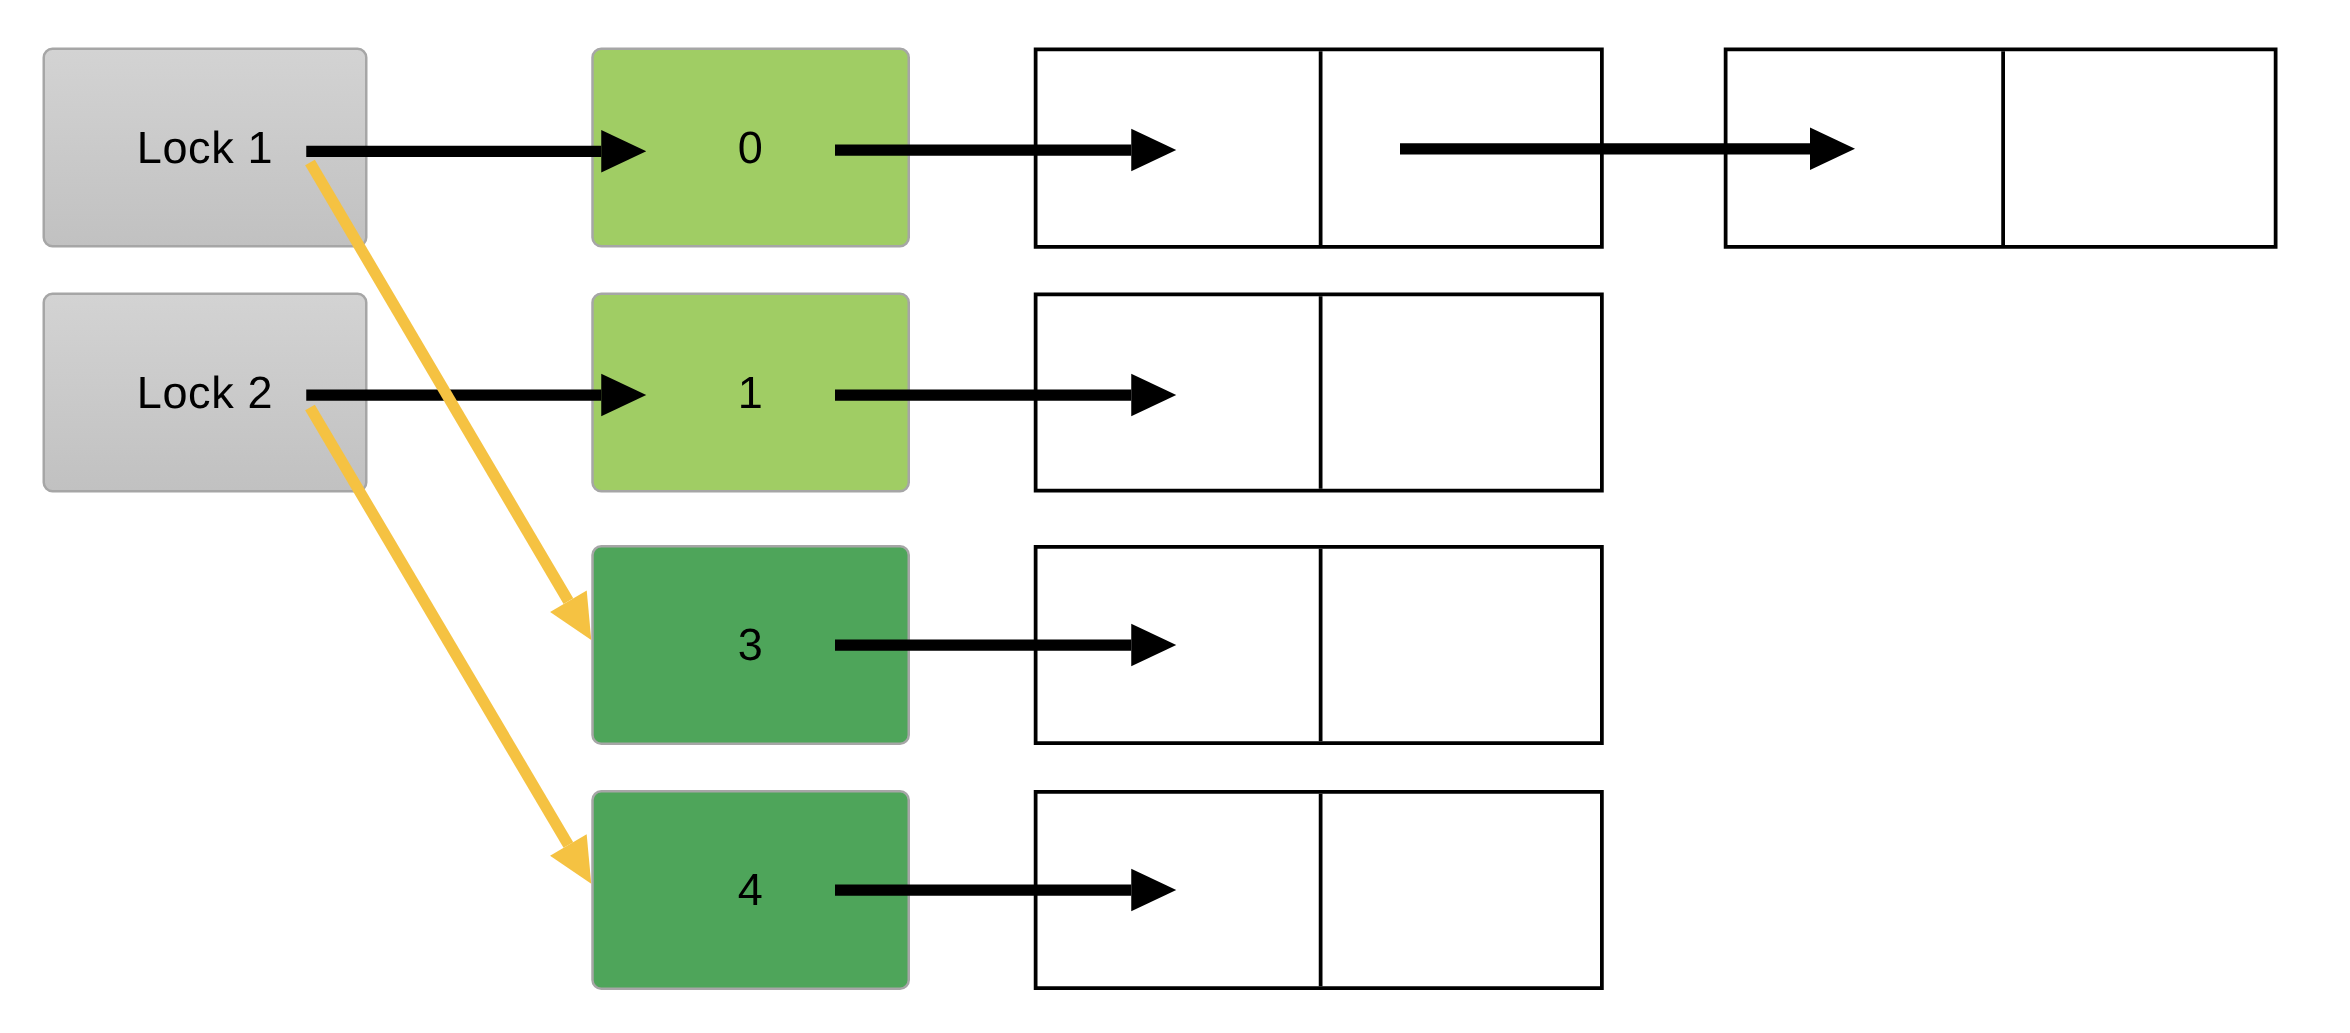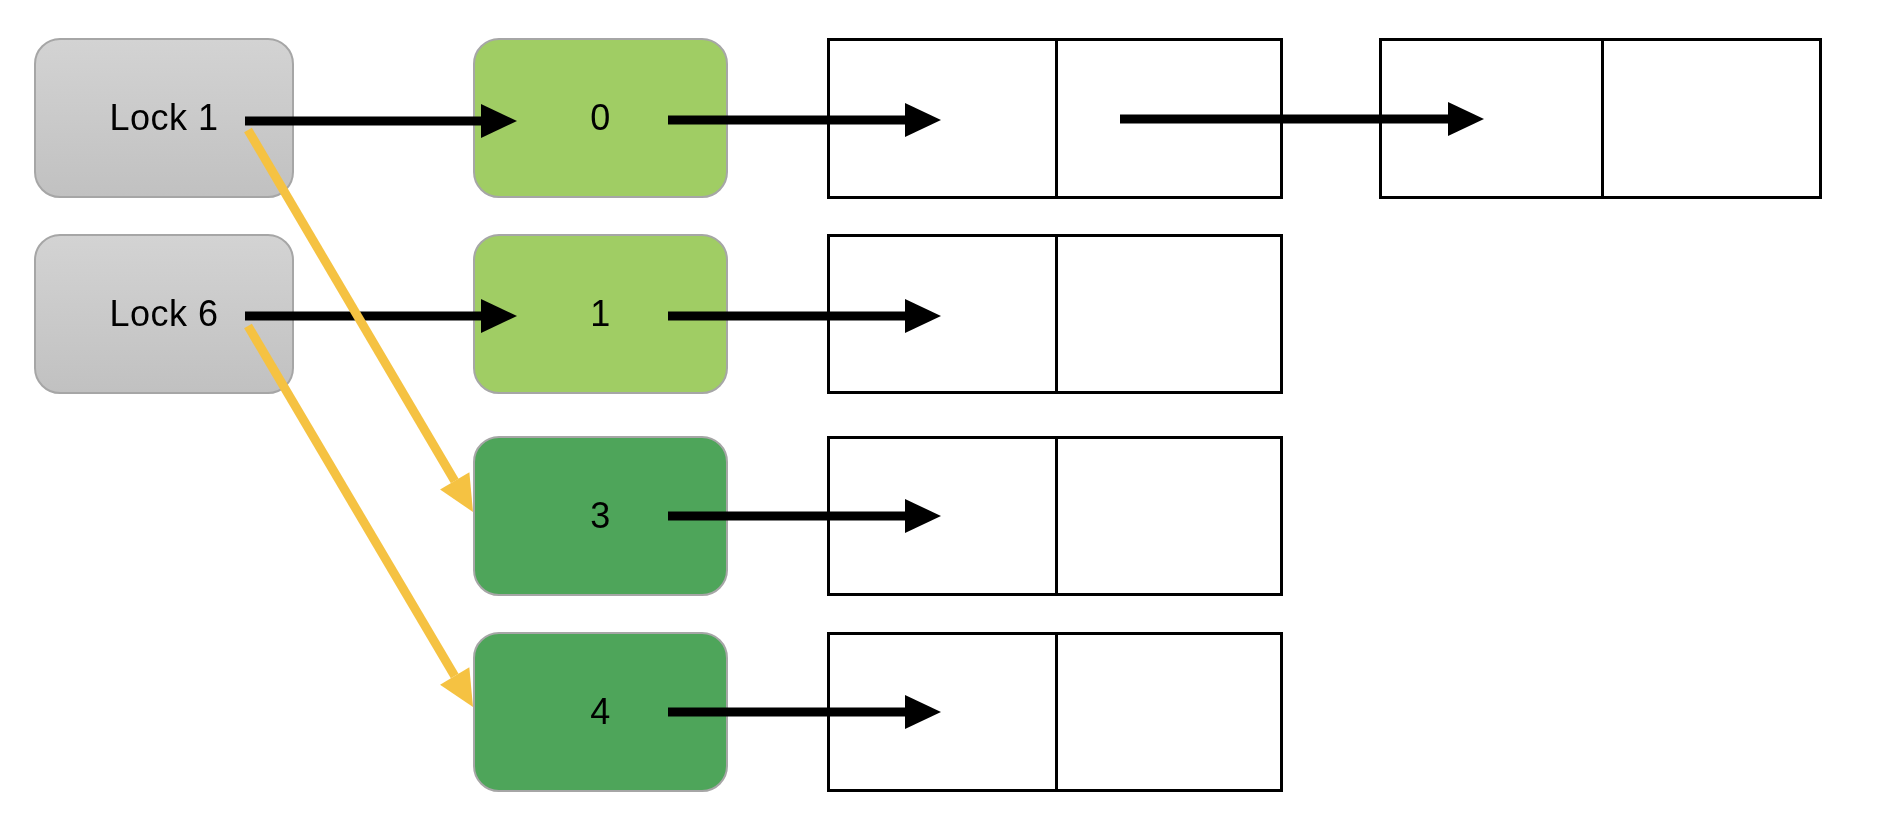--- a/index.html
+++ b/index.html
@@ -10,21 +10,21 @@
   #canvas {
     position: relative;
     width: 1880px;
     height: 826px;
     background: var(--bg, #FFFFFF);
     font-family: "Liberation Sans", sans-serif;
     overflow: hidden;
   }
   .rbox {
     position: absolute;
-    border-radius: 26px;
+    border-radius: 8px;
     border: 2px solid var(--bucket-border, #A6A6A6);
     box-sizing: border-box;
     display: flex;
     align-items: center;
     justify-content: center;
   }
   .lockbox {
     background: linear-gradient(180deg, #D3D3D3 0%, #C1C1C1 100%);
     border-color: var(--lock-border, #A6A6A6);
   }
@@ -71,21 +71,21 @@
 </style>
 </head>
 <body>
 
 <div id="canvas" style="--bg: #FFFFFF; --lock-border: #A6A6A6; --bucket-light: #A0CD64; --bucket-dark: #4EA55A; --bucket-border: #A6A6A6; --node-border: #000000; --text: #000000;">
 
   <div class="rbox lockbox" id="lock1">
     <span class="label">Lock 1</span>
   </div>
   <div class="rbox lockbox" id="lock2">
-    <span class="label">Lock 6</span>
+    <span class="label">Lock 2</span>
   </div>
 
   <div class="rbox bucket-light" id="bucket0">
     <span class="label">0</span>
   </div>
   <div class="rbox bucket-light" id="bucket1">
     <span class="label">1</span>
   </div>
   <div class="rbox bucket-dark" id="bucket3">
     <span class="label">3</span>

